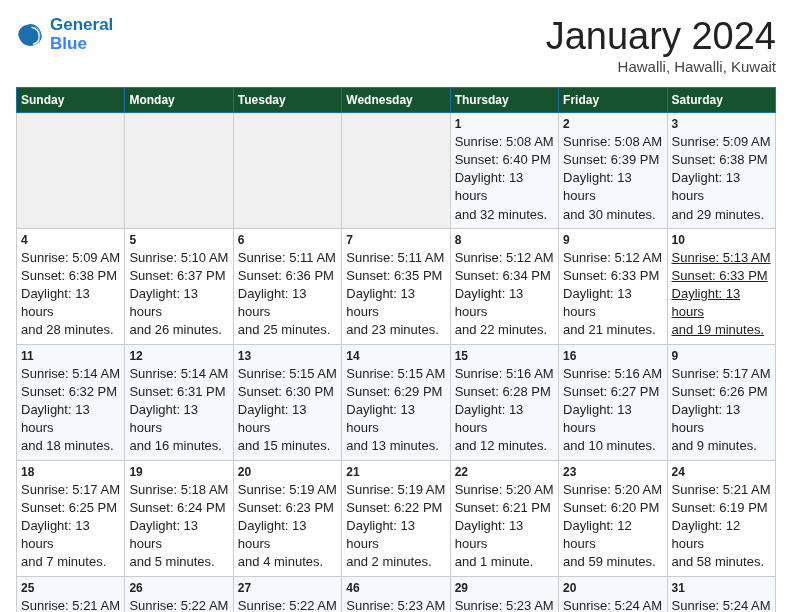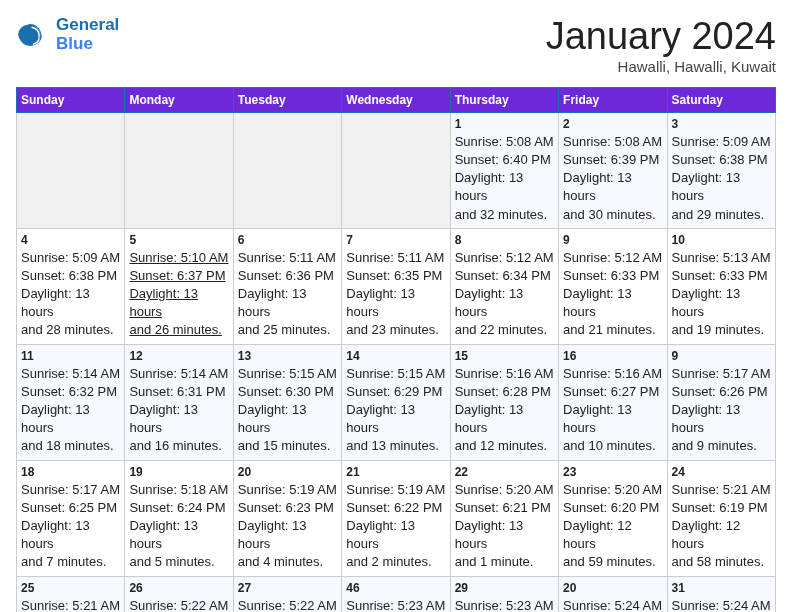--- a/index.html
+++ b/index.html
@@ -12,21 +12,21 @@
     }
     .header {
       display: flex;
       justify-content: space-between;
       align-items: flex-start;
       margin-bottom: 12px;
     }
     .logo {
       display: flex;
       align-items: center;
-      gap: 12px;
+      gap: 6px;
     }
     .logo-icon {
       width: 28px;
       height: 28px;
     }
     .title-block {
       text-align: right;
     }
     .main-title {
       font-size: 38px;
@@ -38,21 +38,21 @@
       font-size: 15px;
       color: #444;
       text-align: right;
     }
     .calendar {
       width: 100%;
       border-collapse: collapse;
       font-size: 11px;
     }
     .calendar thead th {
-      background: #6d28d9;
+      background: #14532d;
       color: #fff;
       padding: 5px 4px;
       text-align: left;
       font-size: 12px;
       font-weight: bold;
       border: 1px solid #1a6faf;
     }
     .calendar tbody td {
       border: 1px solid #ccc;
       vertical-align: top;
@@ -148,21 +148,21 @@
       <tr>
         <td>
           <div class="day-number">4</div>
           <div class="day-info" style="white-space: pre-line;">Sunrise: 5:09 AM
 Sunset: 6:38 PM
 Daylight: 13 hours
 and 28 minutes.</div>
         </td>
         <td>
           <div class="day-number">5</div>
-          <div class="day-info" style="white-space: pre-line; text-decoration: underline;">Sunrise: 5:10 AM
+          <div class="day-info" style="white-space: pre-line;">Sunrise: 5:10 AM
 Sunset: 6:37 PM
 Daylight: 13 hours
 and 26 minutes.</div>
         </td>
         <td>
           <div class="day-number">6</div>
           <div class="day-info" style="white-space: pre-line;">Sunrise: 5:11 AM
 Sunset: 6:36 PM
 Daylight: 13 hours
 and 25 minutes.</div>
@@ -183,21 +183,21 @@
         </td>
         <td>
           <div class="day-number">9</div>
           <div class="day-info" style="white-space: pre-line;">Sunrise: 5:12 AM
 Sunset: 6:33 PM
 Daylight: 13 hours
 and 21 minutes.</div>
         </td>
         <td>
           <div class="day-number">10</div>
-          <div class="day-info" style="white-space: pre-line;">Sunrise: 5:13 AM
+          <div class="day-info" style="white-space: pre-line; text-decoration: underline;">Sunrise: 5:13 AM
 Sunset: 6:33 PM
 Daylight: 13 hours
 and 19 minutes.</div>
         </td>
       </tr>
       <tr>
         <td>
           <div class="day-number">11</div>
           <div class="day-info" style="white-space: pre-line;">Sunrise: 5:14 AM
 Sunset: 6:32 PM

